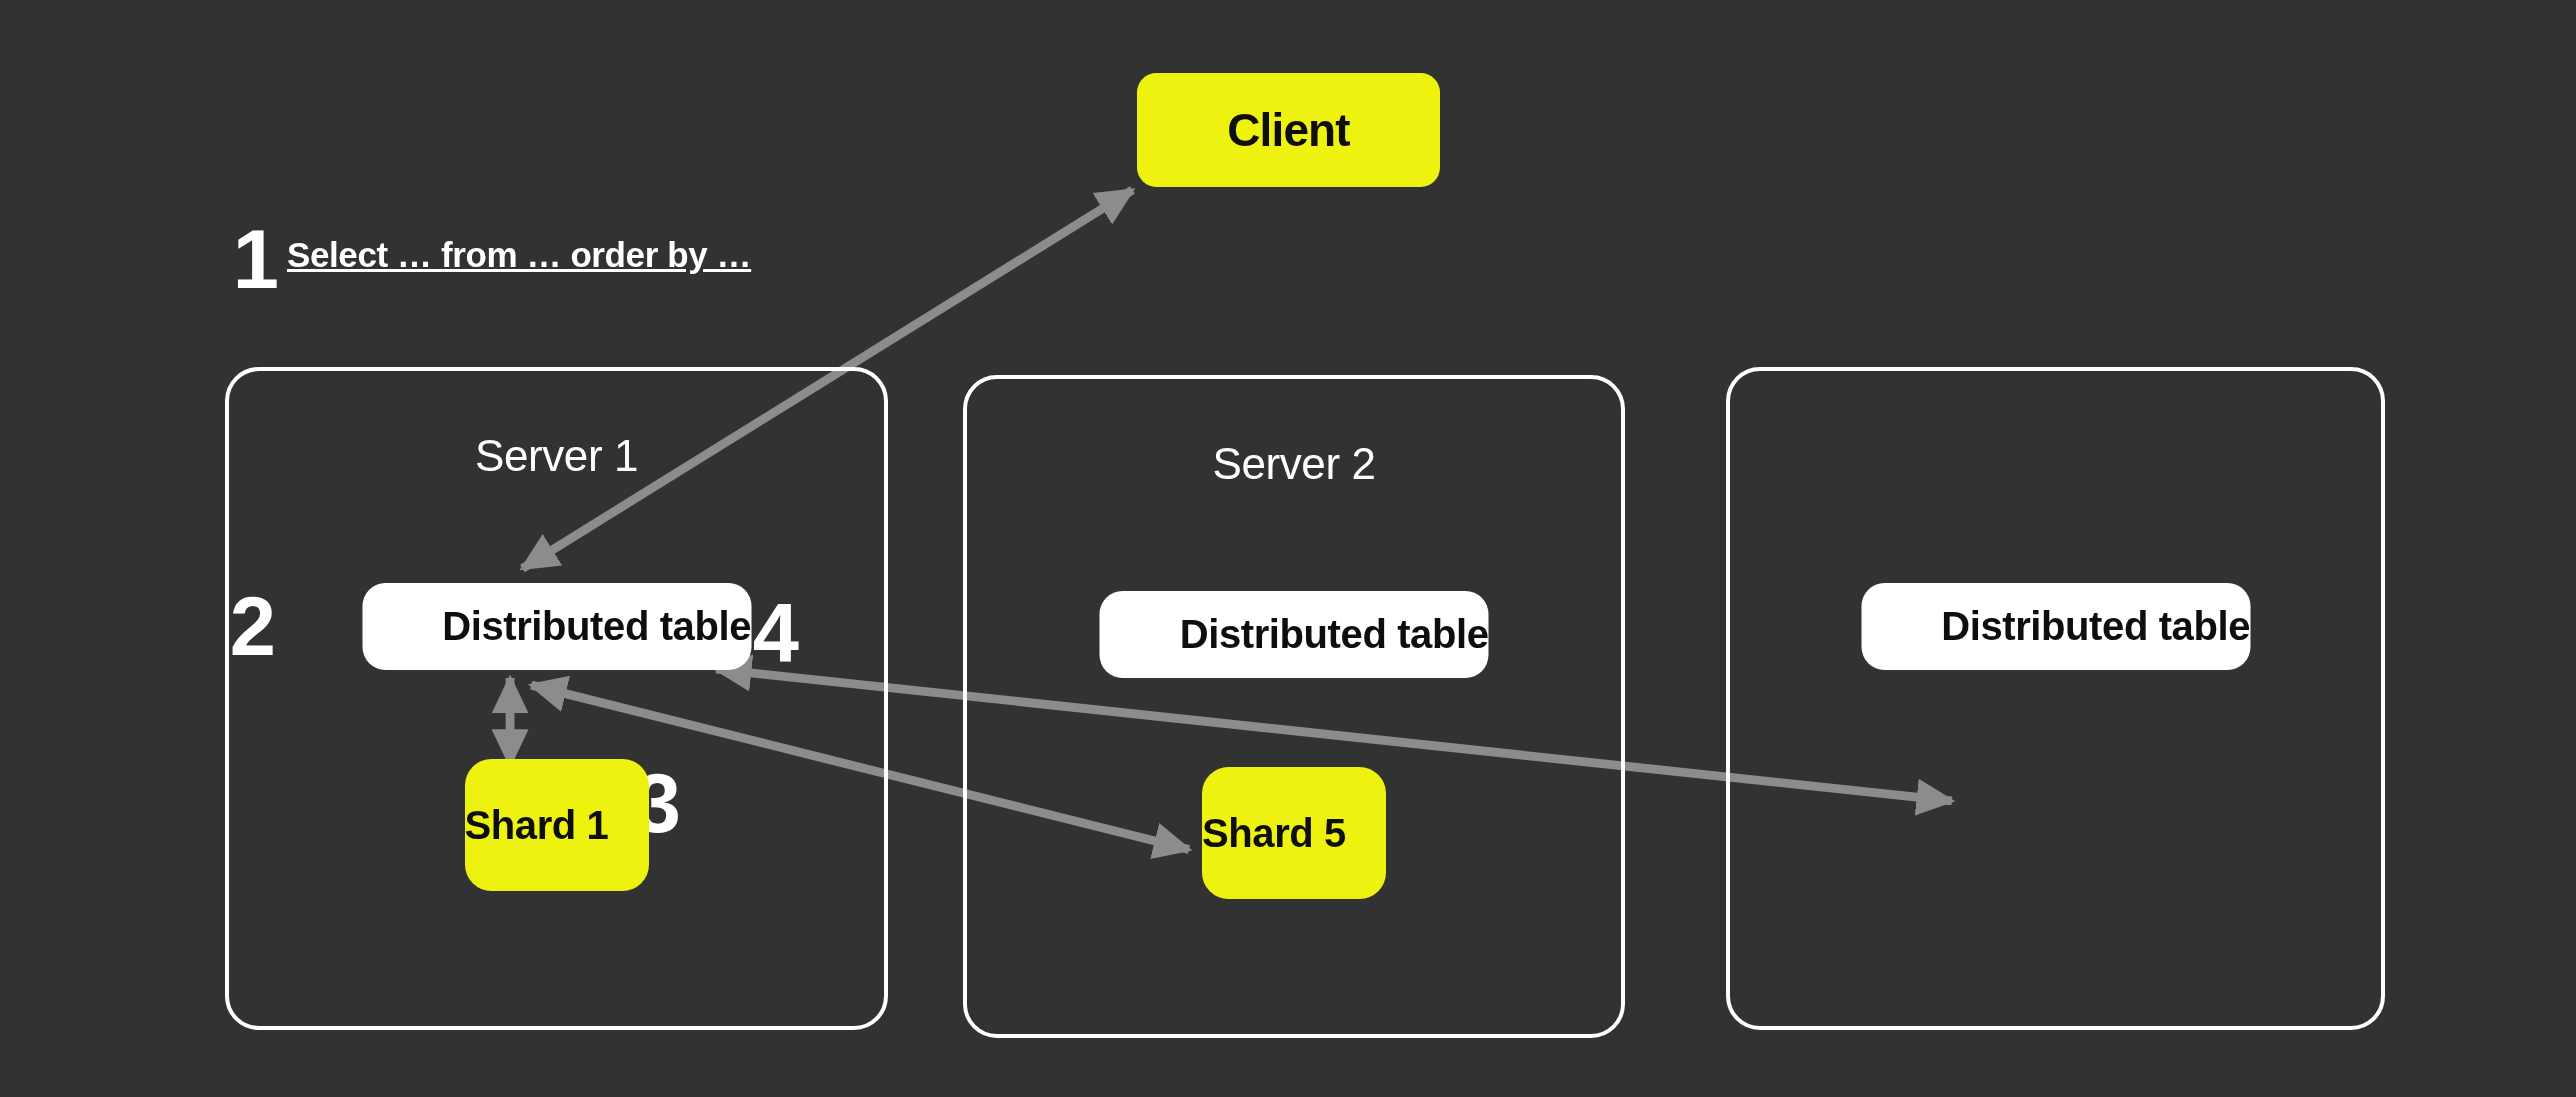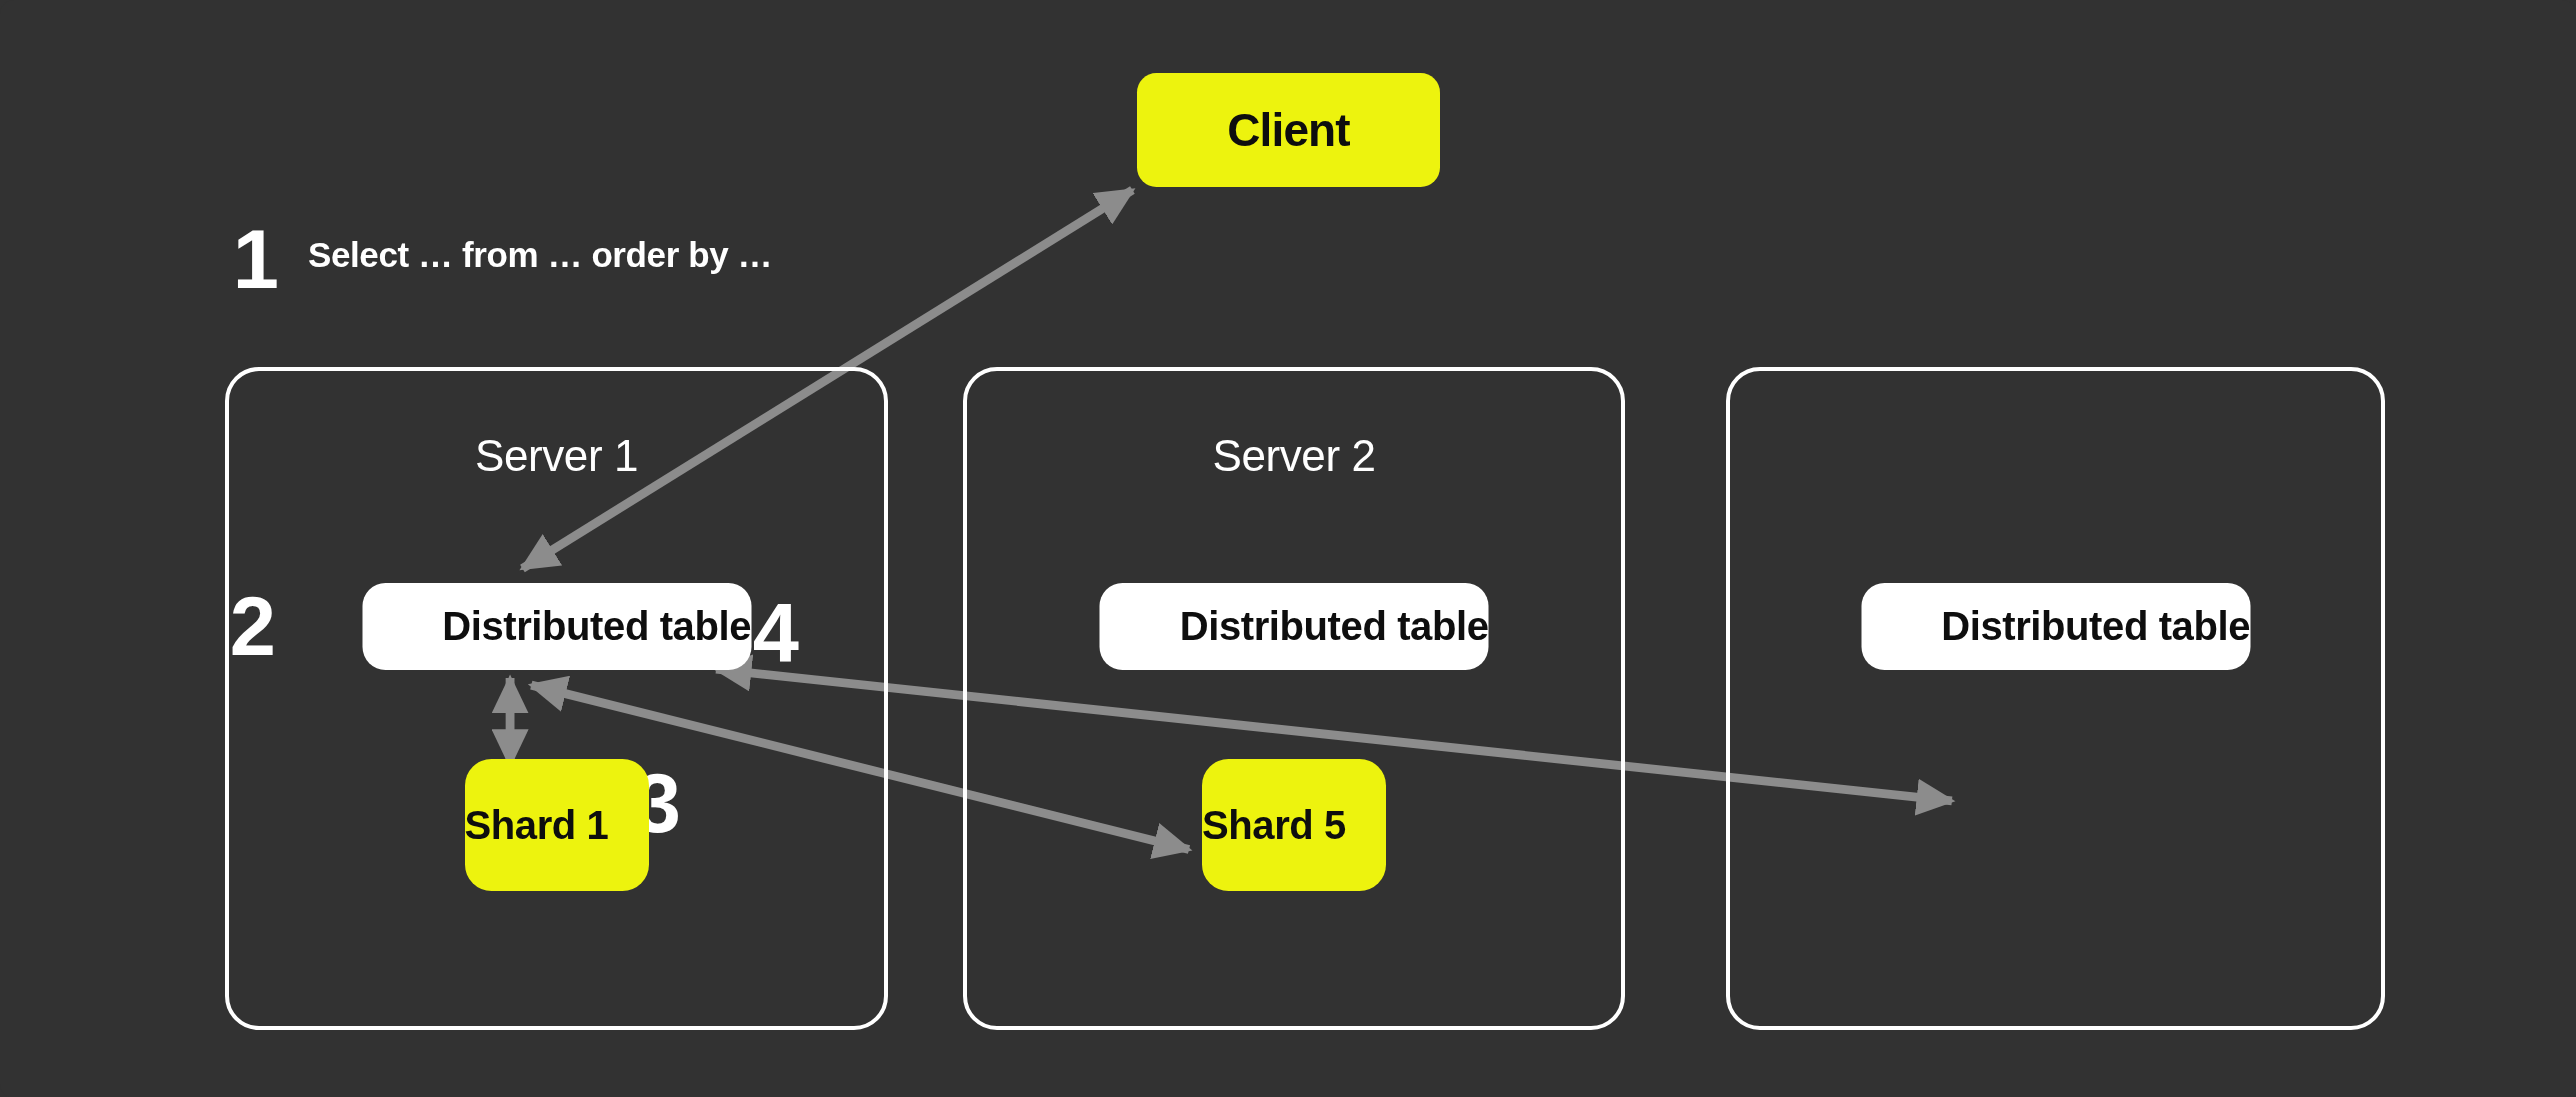--- a/index.html
+++ b/index.html
@@ -47,21 +47,21 @@
     letter-spacing:-0.9px;
   }
   .server{
     position:absolute;
     top:367px;height:663px;
     border:4.4px solid var(--white);
     border-radius:34px;
     background:transparent;
   }
   .server-1{left:181px;width:663px;margin-left:44px;}
-  .server-2{left:963px;width:662px;}
+  .server-2{left:963px;width:662px;margin-top:8px;}
   .server-3{left:1726px;width:659px;}
   .server-title{
     position:absolute;
     top:60px;left:0;right:0;
     text-align:center;
     color:var(--white);
     font-size:44px;font-weight:500;
     letter-spacing:-0.4px;
   }
   .dist-table{
@@ -99,26 +99,27 @@
     font-size:83px;font-weight:700;
     letter-spacing:-1.8px;
     line-height:1;
   }
   .num-1{left:255px;top:259px;}
   .num-2{left:252px;top:626px;}
   .num-3{left:657px;top:803px;}
   .num-4{left:775px;top:633px;}
   .query-text{
     position:absolute;
-    left:308px;top:255px;
+    left:287px;top:255px;
     transform:translateY(-50%);
     color:var(--white);
     font-size:35px;font-weight:700;
     letter-spacing:-0.4px;
     white-space:nowrap;
+    text-decoration:underline;
   }
 </style>
 </head>
 <body>
 
 <div class="canvas">
 
   <svg class="arrow-layer" viewBox="0 0 2914 1242" xmlns="http://www.w3.org/2000/svg">
     <defs>
       <marker id="head" markerUnits="userSpaceOnUse" markerWidth="46" markerHeight="42" refX="40" refY="21" orient="auto-start-reverse">

